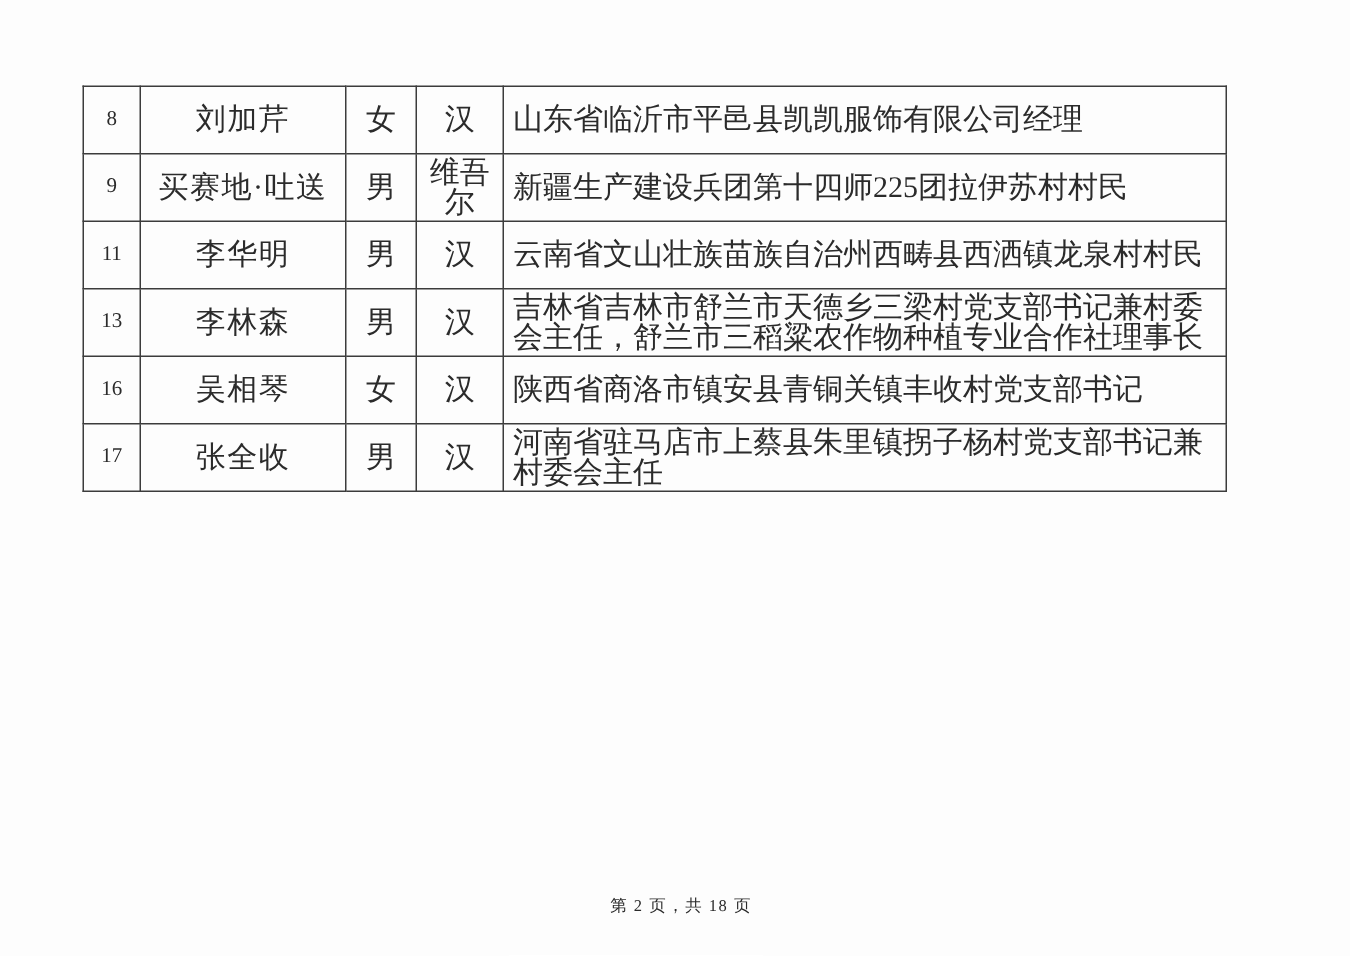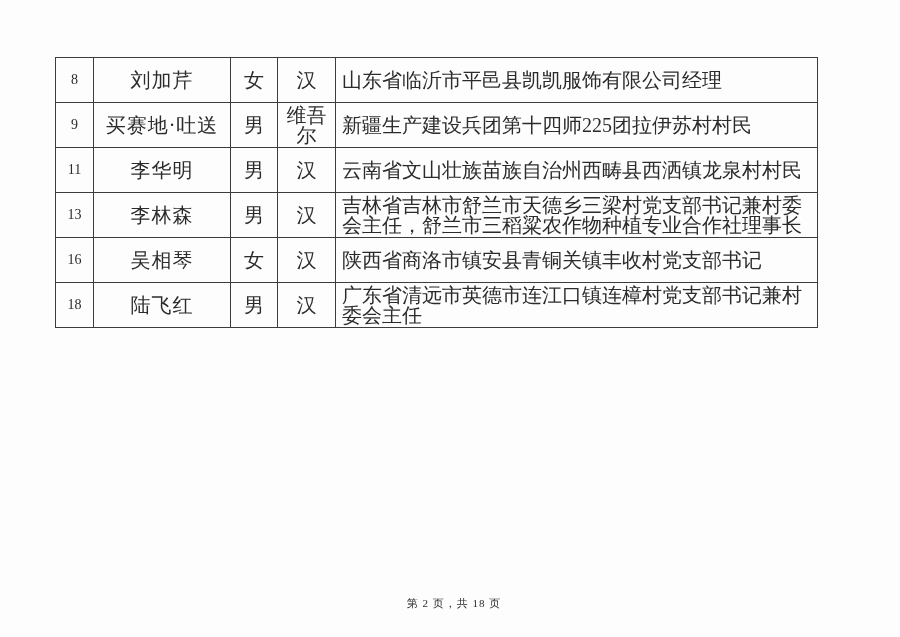--- a/index.html
+++ b/index.html
@@ -104,26 +104,26 @@
 
 
   <tr>
     <td class="c-num">16</td>
     <td class="c-name">吴相琴</td>
     <td class="c-gender">女</td>
     <td class="c-eth">汉</td>
     <td class="c-desc">陕西省商洛市镇安县青铜关镇丰收村党支部书记</td>
   </tr>
 
-
   <tr>
-    <td class="c-num">18</td>
-    <td class="c-name">陆飞红</td>
+    <td class="c-num">17</td>
+    <td class="c-name">张全收</td>
     <td class="c-gender">男</td>
     <td class="c-eth">汉</td>
-    <td class="c-desc">广东省清远市英德市连江口镇连樟村党支部书记兼村委会主任</td>
+    <td class="c-desc">河南省驻马店市上蔡县朱里镇拐子杨村党支部书记兼村委会主任</td>
   </tr>
+
 </tbody>
   </table>
 
   <div class="footer">第 2 页，共 18 页</div>
 
 </div>
 
 </body></html>

